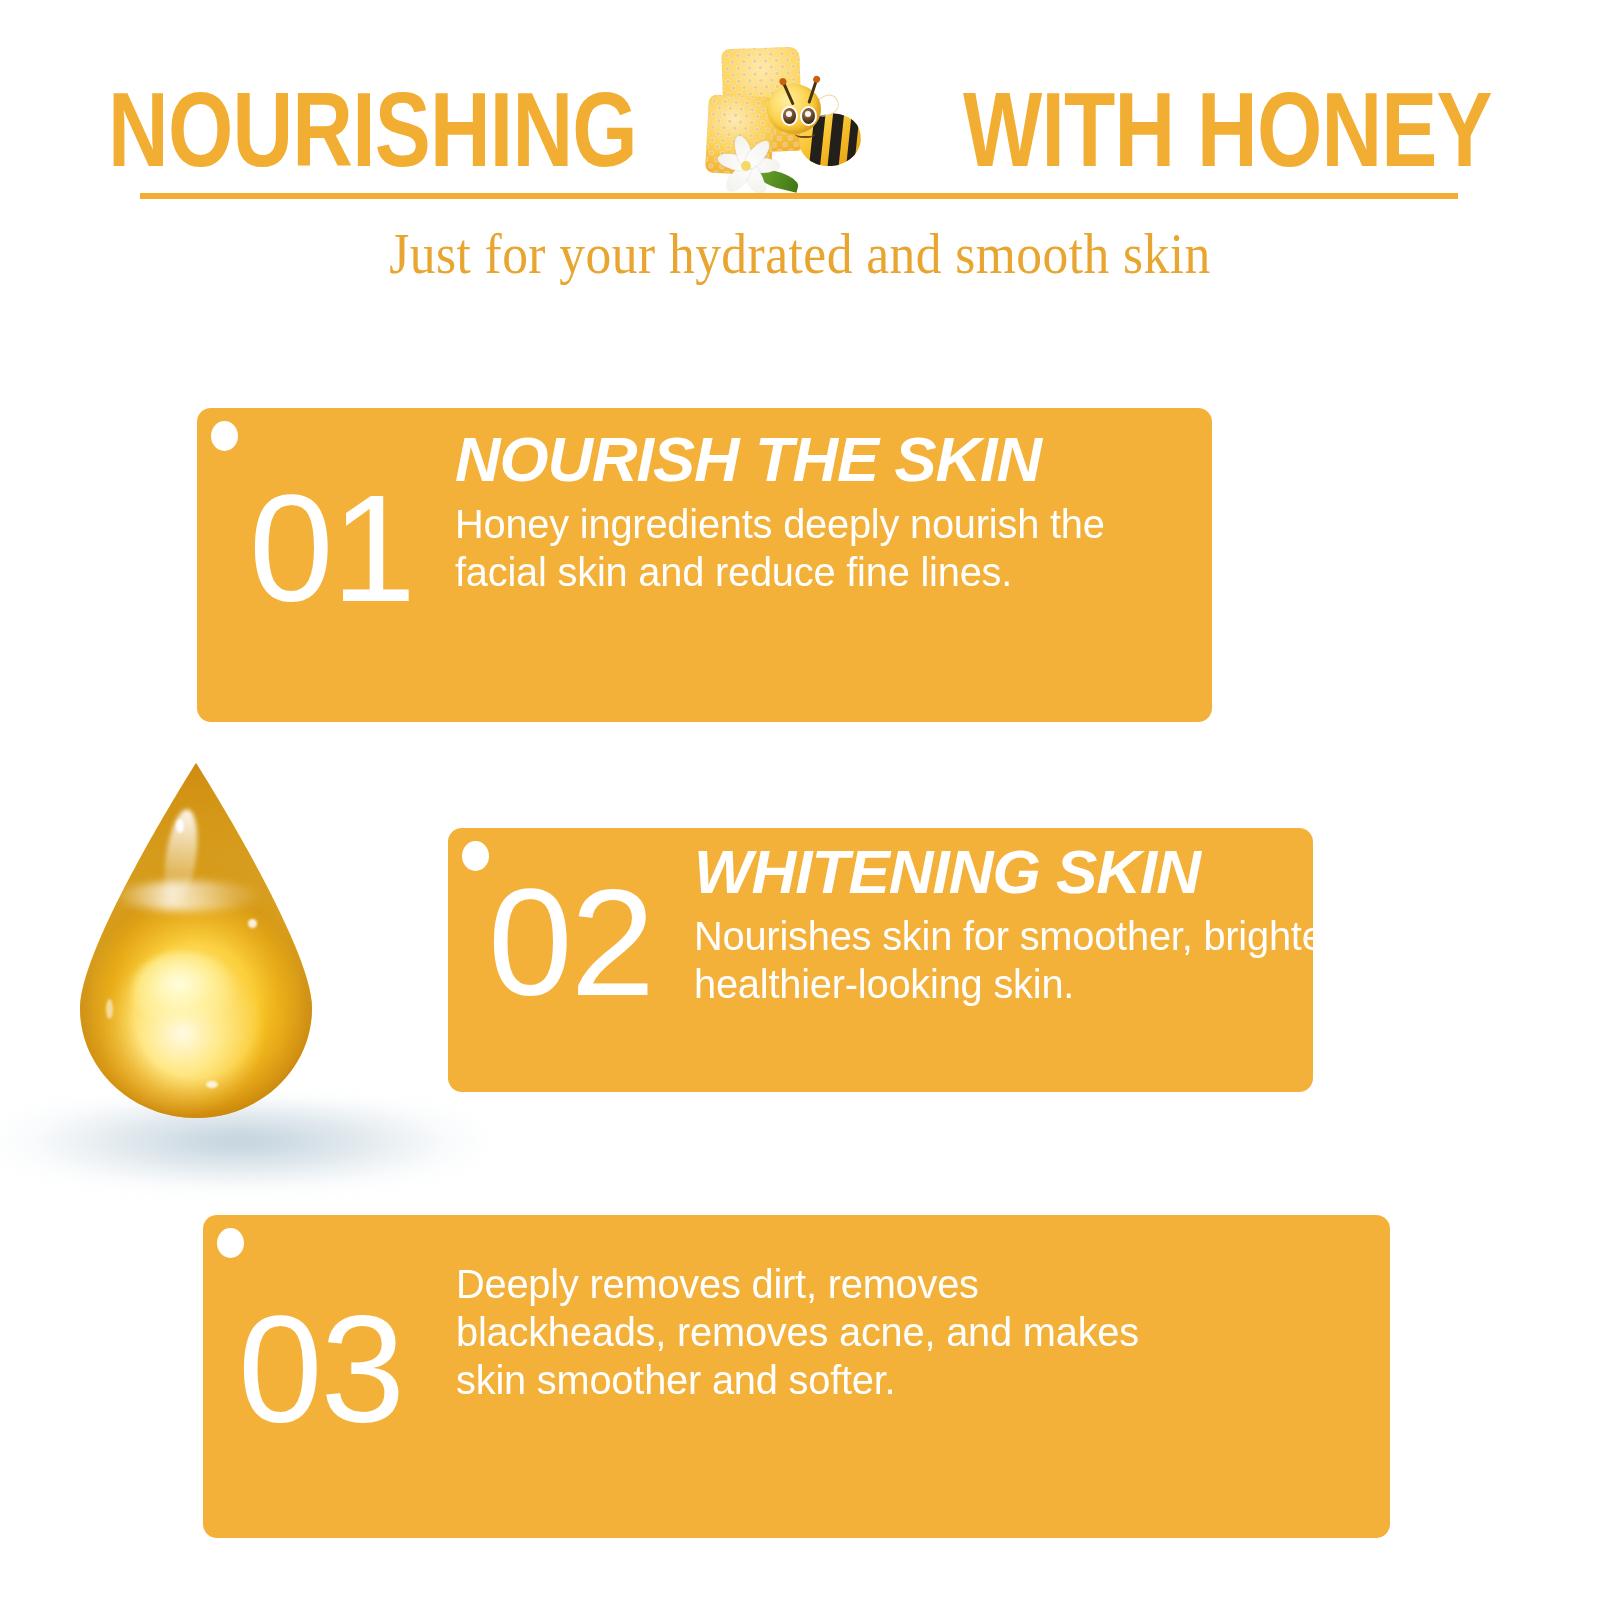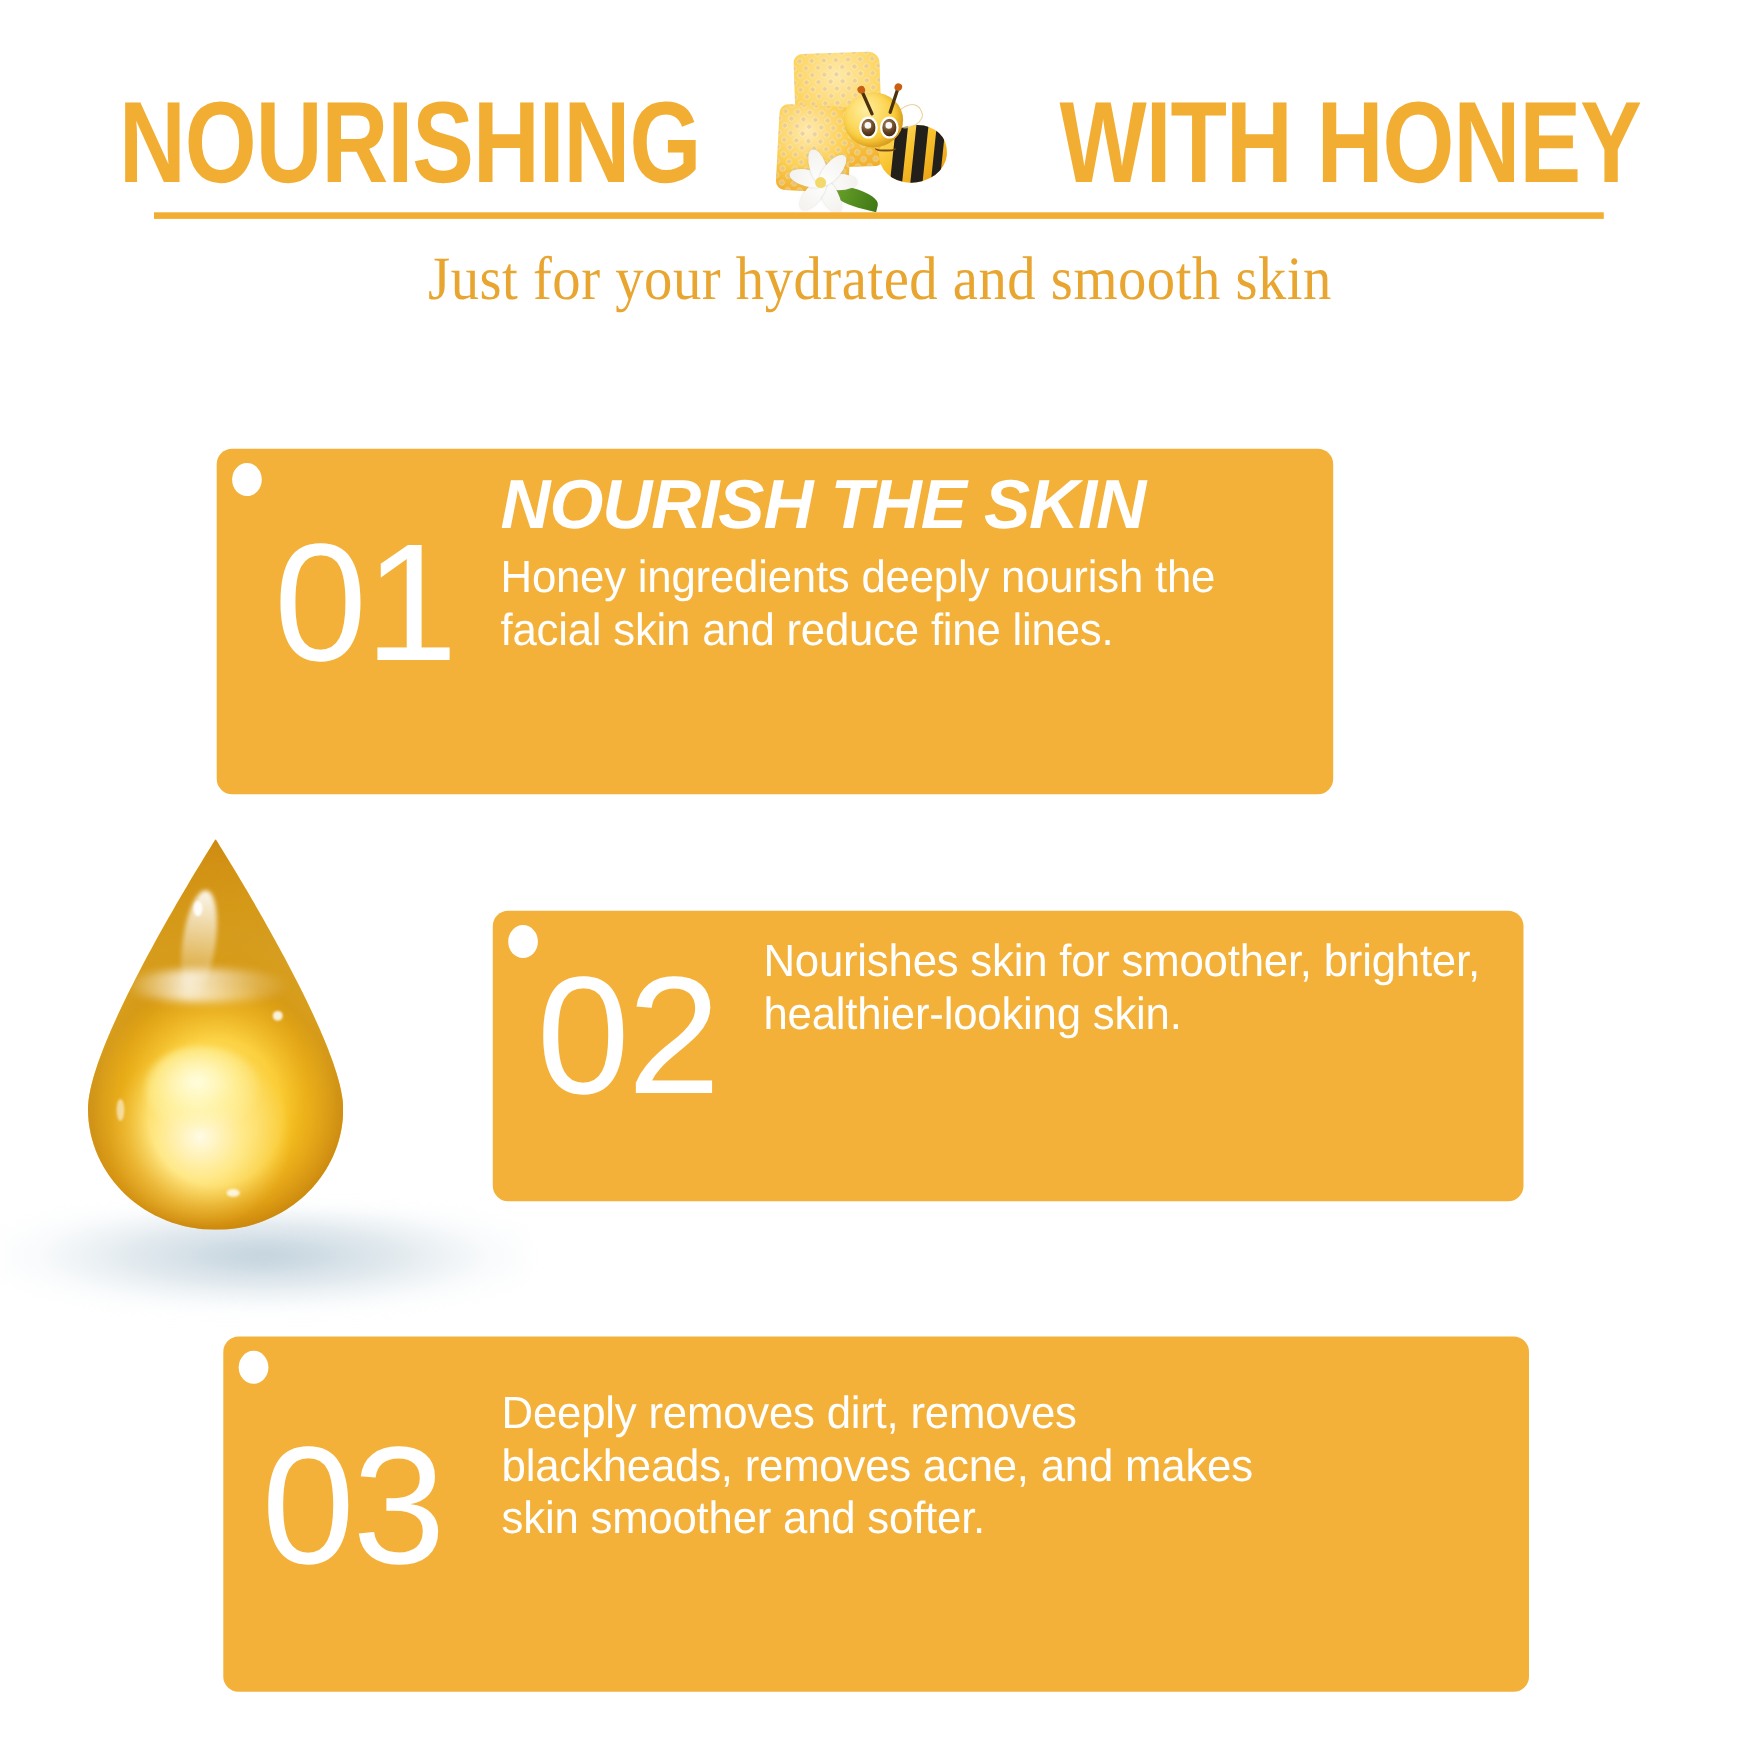--- a/index.html
+++ b/index.html
@@ -296,21 +296,21 @@
     margin-top:10px;
     transform:scaleX(0.97);
     transform-origin:left top;
   }
 
   
   #card-1 { left:197px;  top:408px;  width:1015px; height:314px; }
   #card-1 .card-num  { left:52px;  top:64px;  }
   #card-1 .card-text { left:258px; top:19px; width:740px; }
 
-  #card-2 { left:448px;  top:828px;  width:937px; height:264px; }
+  #card-2 { left:448px;  top:828px;  width:865px; height:264px; }
   #card-2 .card-num  { left:40px;  top:38px;  }
   #card-2 .card-text { left:246px; top:12px; width:745px; }
   #card-2 .card-head { font-size:62px; }
 
   #card-3 { left:203px;  top:1215px; width:1187px;  height:323px; }
   #card-3 .card-num  { left:35px;  top:78px;  }
   #card-3 .card-text { left:253px; top:36px; width:730px; }
 </style>
 </head>
 <body>
@@ -387,20 +387,21 @@
   <div class="card-text">
     <div class="card-head">NOURISH THE SKIN</div>
     <div class="card-body">Honey ingredients deeply nourish the facial skin and reduce fine lines.</div>
   </div>
 </div>
 
 <div class="card" id="card-2">
   <div class="card-hole"></div>
   <div class="card-num">02</div>
   <div class="card-text">
+    <div class="card-head">WHITENING SKIN</div>
     <div class="card-body">Nourishes skin for smoother, brighter, healthier-looking skin.</div>
   </div>
 </div>
 
 <div class="card" id="card-3">
   <div class="card-hole"></div>
   <div class="card-num">03</div>
   <div class="card-text">
     <div class="card-body">Deeply removes dirt, removes blackheads, removes acne, and makes skin smoother and softer.</div>
   </div>

